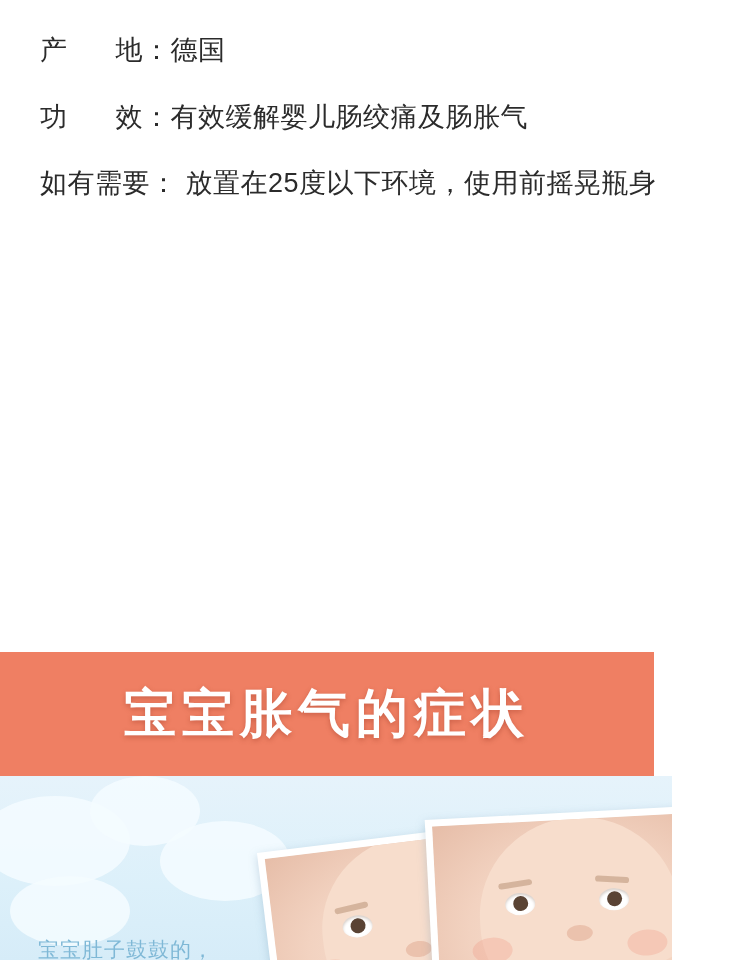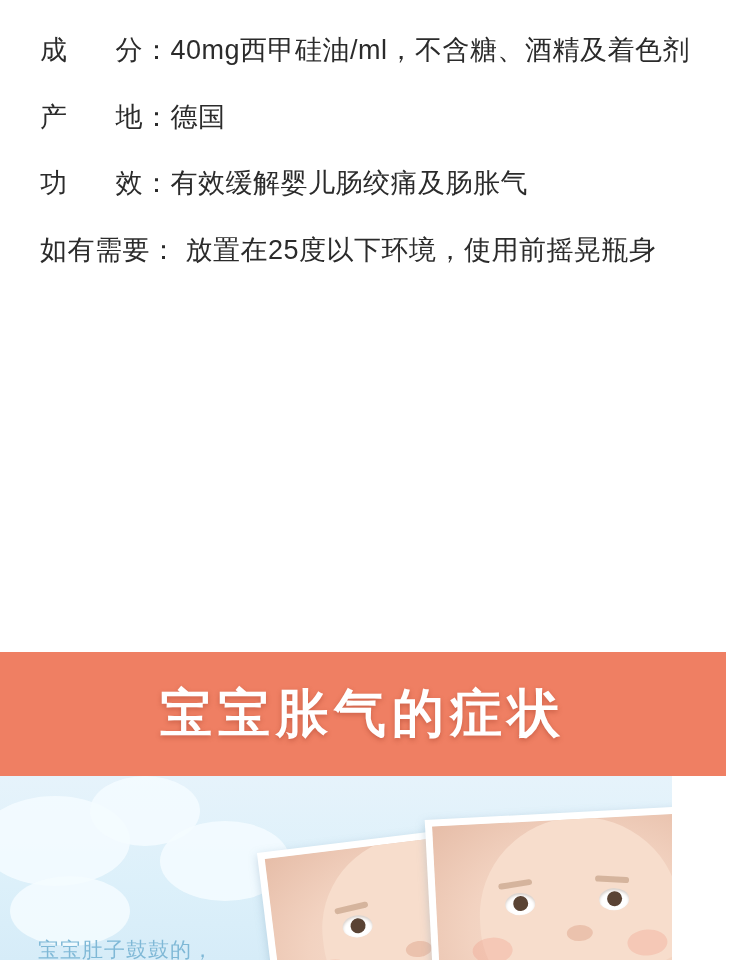--- a/index.html
+++ b/index.html
@@ -39,21 +39,21 @@
   }
   .spec-value {
     white-space: normal;
   }
 
   
   .banner {
     position: absolute;
     left: 0;
     top: 652px;
-    width: 726px;
+    width: 654px;
     height: 124px;
     background: #ef7f63;
     display: flex;
     align-items: center;
     justify-content: center;
   }
   .banner-title {
     color: #ffffff;
     font-size: 52px;
     font-weight: bold;
@@ -211,23 +211,20 @@
     border-radius: 50% 50% 45% 45%;
     transform: rotate(12deg);
   }
   .photo-front .baby .head { width: 200px; height: 195px; margin-left: -100px; }
 </style>
 </head>
 <body>
 
 <section class="spec-block">
 
-  <div class="spec-row">
-    <span class="spec-label">成      分：</span><span class="spec-value">40mg西甲硅油/ml，不含糖、酒精及着色剂</span>
-  </div>
 
 
 
   <div class="spec-row">
     <span class="spec-label">产      地：</span><span class="spec-value">德国</span>
   </div>
 
   <div class="spec-row">
     <span class="spec-label">功      效：</span><span class="spec-value">有效缓解婴儿肠绞痛及肠胀气</span>
   </div>

